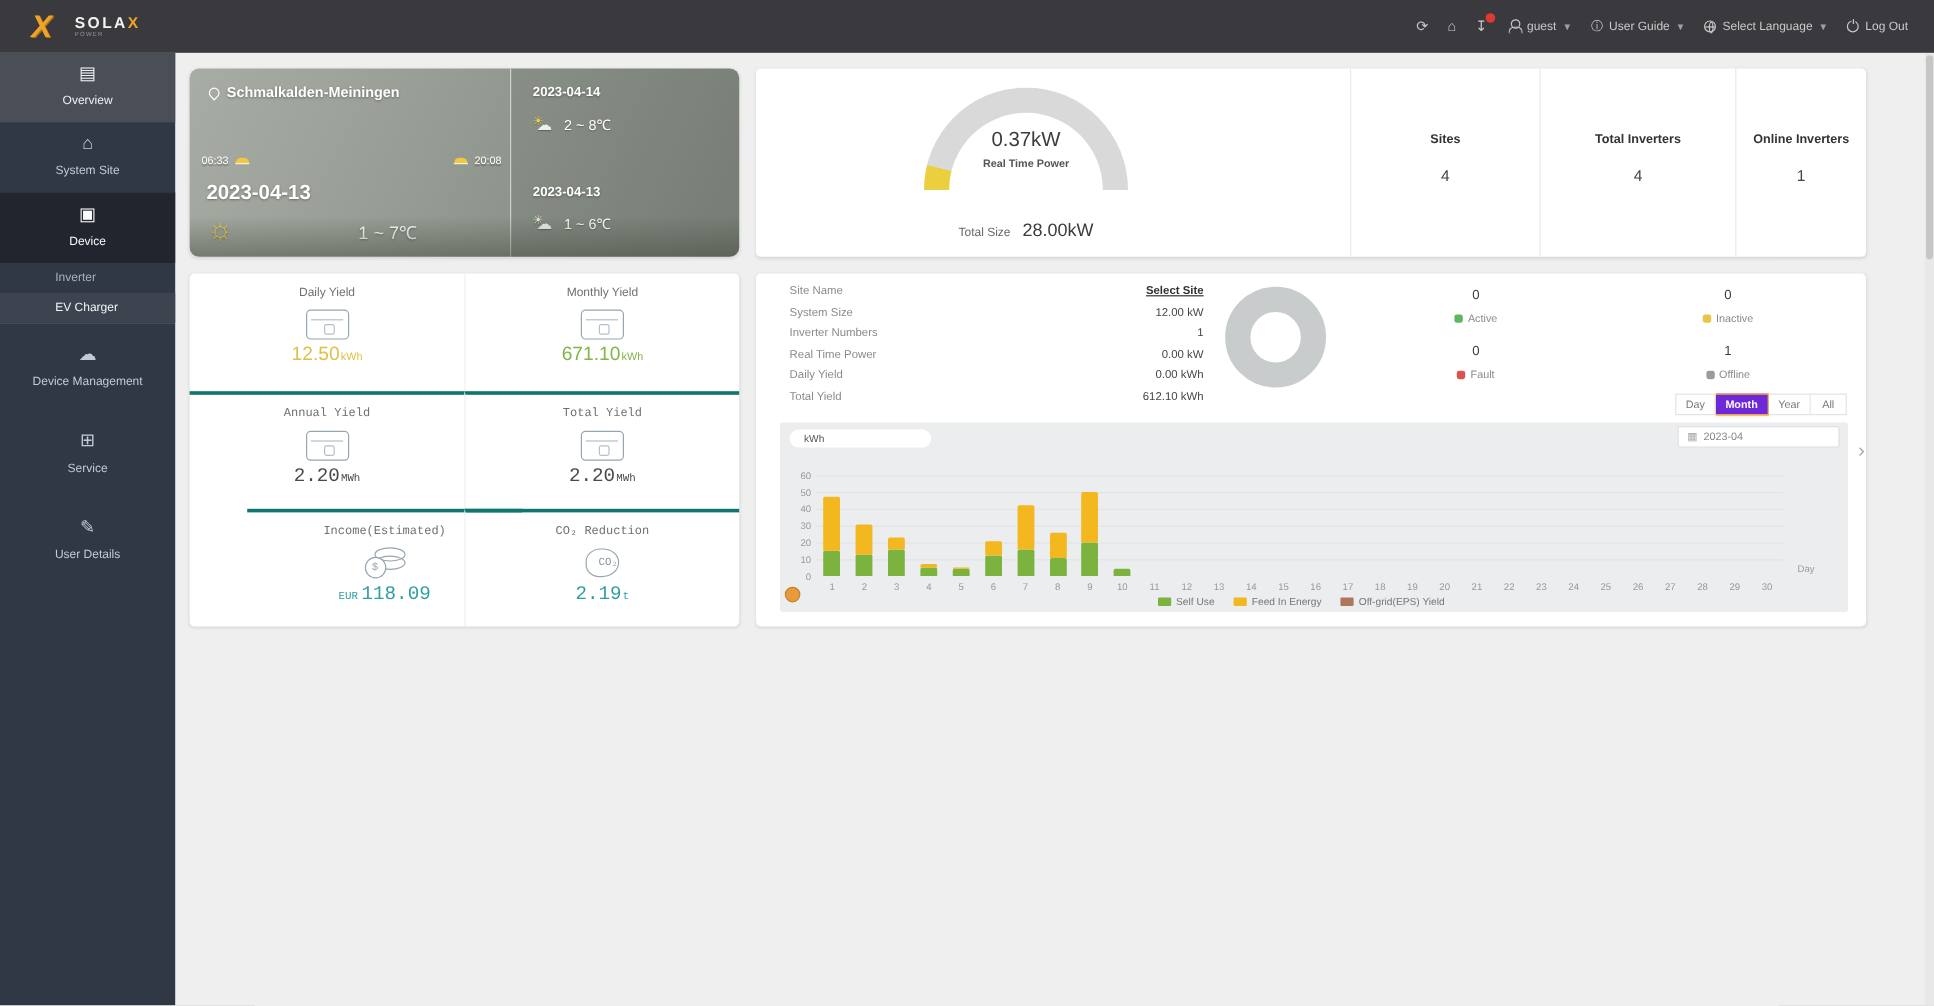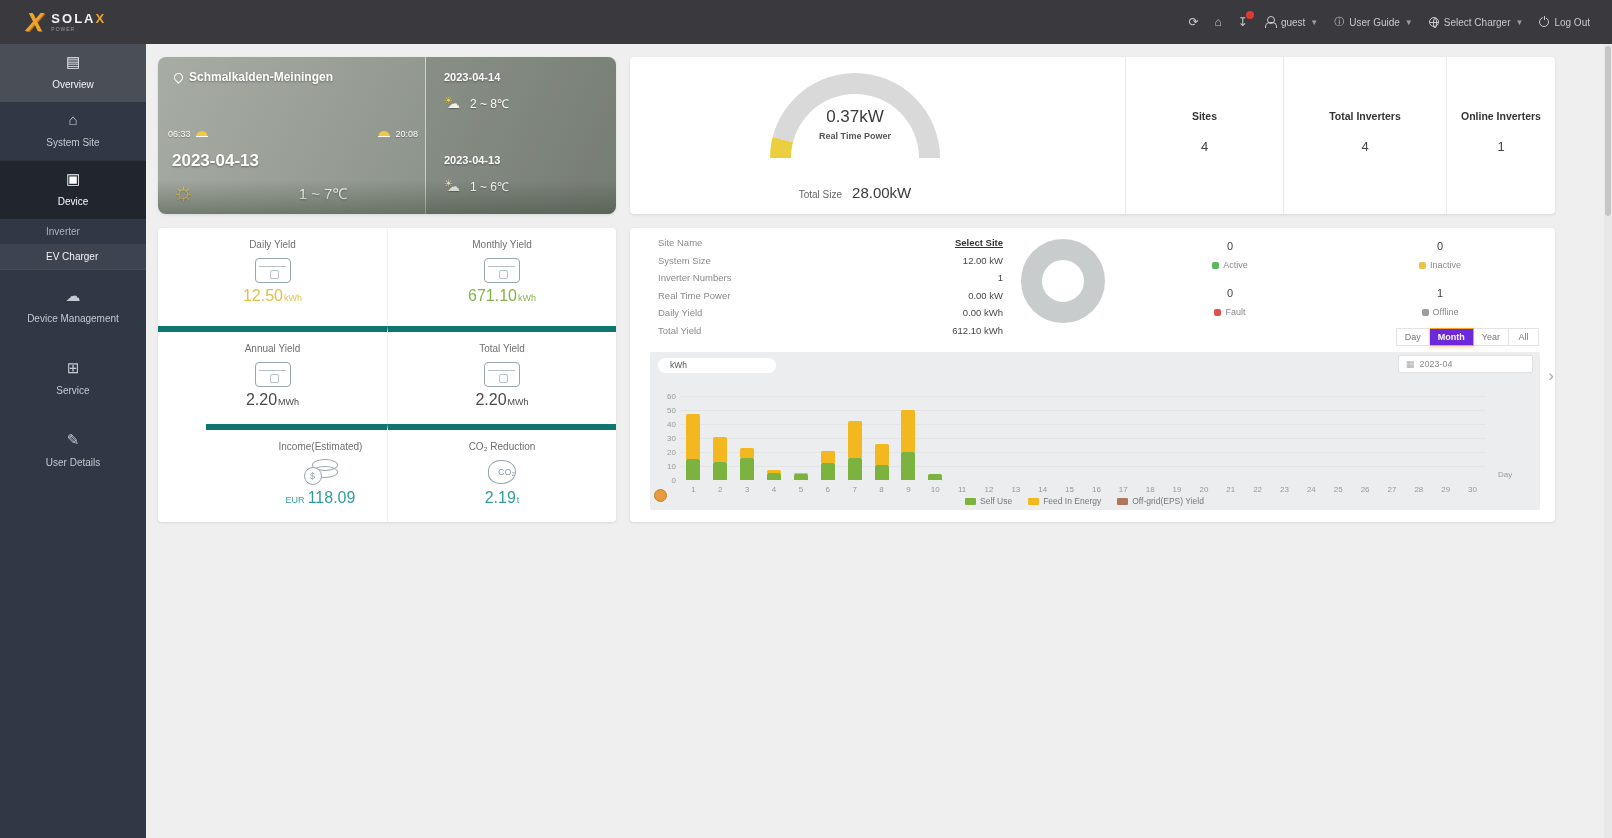--- a/index.html
+++ b/index.html
@@ -4,21 +4,21 @@
 <style>
   * { margin:0; padding:0; box-sizing:border-box; }
   html,body { background:#dcdcdc; }
   body { font-family:"Liberation Sans", sans-serif; }
   .stage { position:relative; width:1612px; height:838px; background:#efefef; overflow:hidden; }
 
   
   .header { position:absolute; left:0; top:0; width:1612px; height:44px; background:#3a3a3e; z-index:30; display:flex; align-items:center; }
   .brand { display:flex; align-items:center; margin-left:26px; cursor:pointer; }
   .brand-x { font-size:26px; font-weight:bold; font-style:italic; color:#eda32c; text-shadow:1px 1px 0 #b26e12; margin-right:8px; }
-  .brand-txt { display:flex; flex-direction:column; line-height:1; }
+  .brand-txt { display:flex; flex-direction:column; line-height:1;margin-left:11px; }
   .brand-name { color:#f2f2f2; font-weight:bold; letter-spacing:2px; font-size:13px; }
   .brand-name .bx { color:#eda32c; }
   .brand-sub { color:#9a9a9e; font-size:5px; letter-spacing:1px; margin-top:2px; }
   .head-right { position:absolute; right:22px; top:0; height:44px; display:flex; align-items:center; gap:16px; color:#c9c9cc; font-size:10px; }
   .hicon { position:relative; font-size:12px; color:#c9c9cc; cursor:pointer; }
   .hbadge { position:absolute; top:-4px; right:-6px; width:8px; height:8px; border-radius:50%; background:#e03a2f; }
   .hitem { display:flex; align-items:center; gap:5px; cursor:pointer; white-space:nowrap; }
   .chev { font-size:8px; color:#9fa0a4; }
   .person { display:inline-block; position:relative; width:12px; height:12px; }
   .person::before { content:''; position:absolute; left:3px; top:0; width:6px; height:6px; border:1px solid #c9c9cc; border-radius:50%; }
@@ -77,21 +77,21 @@
   .total-line { position:absolute; left:100px; top:127px; width:250px; text-align:center; }
   .total-line .tl { font-size:10px; color:#666; margin-right:10px; }
   .total-line .tv { font-size:15px; color:#3c3c3c; }
   .stat-col { position:absolute; top:0; height:157px; border-left:1px solid #e9e9e9; text-align:center; }
   .stat-col .sl { margin-top:53px; font-size:10.5px; font-weight:bold; color:#333; }
   .stat-col .sv { margin-top:17px; font-size:13px; color:#444; }
 
   
   .yield-card { left:158px; top:228px; width:458px; height:294px; }
   .ytile { position:absolute; width:229px; height:98px; text-align:center; cursor:default; }
-  .ytile.bl { border-left:1px solid #f1f1f1; } .ytile.bt { border-top:6px solid #0f766e; }
+  .ytile.bl { border-left:1px solid #f1f1f1; } .ytile.bt { border-top:3px solid #0f766e;font-family:Liberation Mono, monospace; }
   .ytile .yl { margin-top:11px; font-size:10px; color:#707070; }
   .ytile .yicon { height:32px; margin-top:4px; display:flex; justify-content:center; align-items:center; }
   .ytile .yv { font-size:16px; margin-top:1px; }
   .ytile .yv .unit { font-size:9px; margin-left:1px; }
   .ytile .yv .pfx { font-size:9px; margin-right:3px; }
   .meter { position:relative; display:inline-block; width:36px; height:25px; border:1.5px solid #97a6af; border-radius:4px; }
   .meter::before { content:''; position:absolute; left:3px; top:7px; width:27px; height:0; border-top:1px solid #b5c0c7; }
   .meter::after { content:''; position:absolute; left:14px; top:11px; width:7px; height:7px; border:1px solid #b5c0c7; border-radius:2px; }
   .coins { position:relative; display:inline-block; width:34px; height:26px; }
   .coins::before { content:''; position:absolute; right:0; top:0; width:24px; height:10px; border:1.2px solid #97a6af; border-radius:50%; }
@@ -154,21 +154,21 @@
         <span>guest</span>
         <span class="chev">▼</span>
       </span>
       <span class="hitem">
         <span>ⓘ</span>
         <span>User Guide</span>
         <span class="chev">▼</span>
       </span>
       <span class="hitem">
         <span class="globe"></span>
-        <span>Select Charger</span>
+        <span>Select Language</span>
         <span class="chev">▼</span>
       </span>
       <span class="hitem">
         <span class="power"></span>
         <span>Log Out</span>
       </span>
     </div>
   </div>
 
   <div class="sidebar" id="sidebar">

